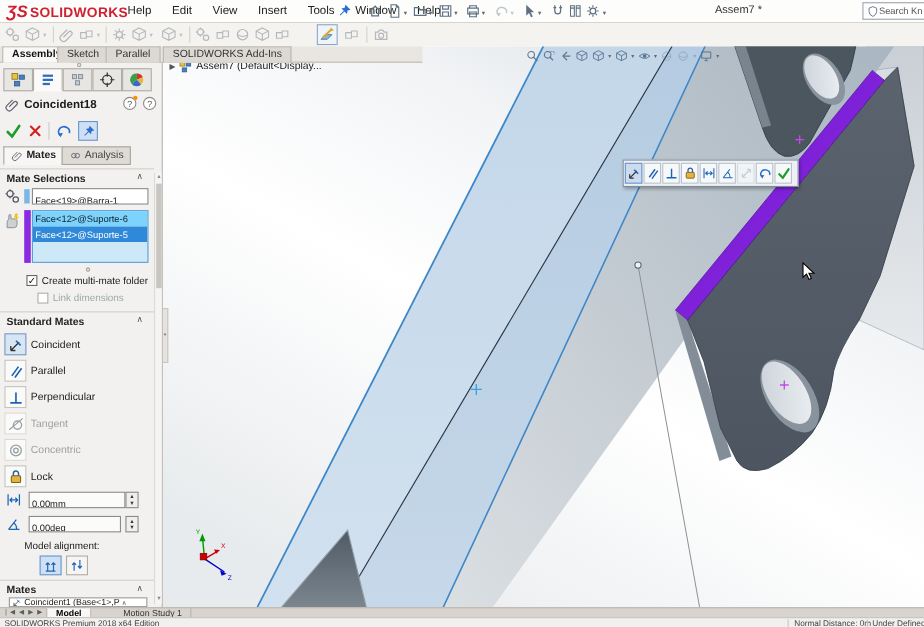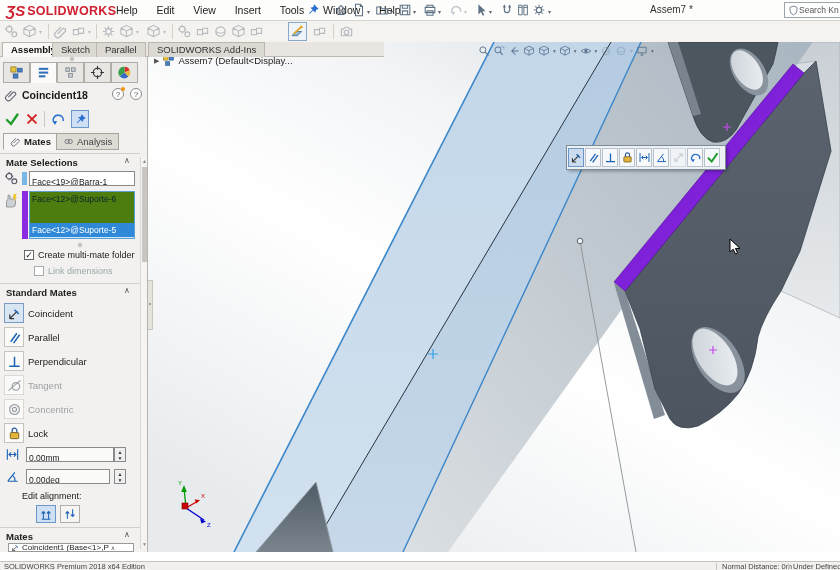--- a/index.html
+++ b/index.html
@@ -669,21 +669,21 @@
         <use href="#s-gears"></use>
       </svg>
   <div class="chip" style="left:22px;top:115px;height:13px;background:#79b7e6"></div>
   <div class="field" style="left:29px;top:114px;width:106px;height:15px">Face&lt;19&gt;@Barra-1</div>
 
   <svg class="ic abs" style="left:3px;top:136px;width:16px;height:16px">
         <use href="#s-hand"></use>
       </svg>
   <div class="chip" style="left:22px;top:134px;height:48px;width:6px;background:#8a2be2"></div>
   <div class="abs" style="left:29px;top:134px;width:106px;height:48px;background:#cde9f8;border:1px solid #5a9fd4;overflow:hidden">
-    <div style="height:31px;line-height:14px;background:#4d7c0f;color:#10222e;font-size:8.5px;padding:0 2px;white-space:nowrap">Face&lt;12&gt;@Suporte-6</div>
+    <div style="height:14px;line-height:14px;background:#7dd3fc;color:#10222e;font-size:8.5px;padding:0 2px;white-space:nowrap">Face&lt;12&gt;@Suporte-6</div>
     <div style="height:14px;line-height:14px;background:#2f88d8;color:#fff;font-size:8.5px;padding:0 2px;white-space:nowrap">Face&lt;12&gt;@Suporte-5</div>
   </div>
   <div class="gripdot" style="left:78px;top:186px"></div>
 
   <div class="cb" style="left:24px;top:193px">✓</div>
   <span class="cblabel" style="left:38px;top:193px">Create multi-mate folder</span>
   <div class="cb" style="left:34px;top:209px;border-color:#aaa"></div>
   <span class="cblabel" style="left:48px;top:209px;color:#9aa">Link dimensions</span>
 
   <div class="psep" style="top:226px"></div>
@@ -737,21 +737,21 @@
       </div>
   <svg class="ic abs" style="left:5px;top:412px;width:15px;height:15px">
         <use href="#s-ang" style="color:#1b63b5"></use>
       </svg>
   <div class="field" style="left:26px;top:412px;width:84px;height:15px;background:#fbfbfa">0.00deg</div>
   <div class="spin" style="left:114px;top:412px">
         <span>▲</span>
         <span>▼</span>
       </div>
 
-  <span class="cblabel" style="left:22px;top:434px">Edit alignment:</span>
+  <span class="cblabel" style="left:22px;top:434px">Model alignment:</span>
   <div class="alignbtn sel" style="left:36px;top:448px">
         <svg class="ic mico" style="width:14px;height:14px">
           <use href="#s-align1"></use>
         </svg>
       </div>
   <div class="alignbtn" style="left:60px;top:448px">
         <svg class="ic mico" style="width:14px;height:14px">
           <use href="#s-align2"></use>
         </svg>
       </div>
@@ -767,20 +767,25 @@
     <span style="font-size:6px;color:#555;margin-left:2px">∧</span>
   </div>
 
   <div id="pscroll" class="abs">
     <span class="ar" style="top:1px">▲</span>
     <div class="thumb"></div>
     <span class="ar" style="top:384px">▼</span>
   </div>
 </div>
 
+<div id="bottomtabs" class="abs">
+  <span id="navarrows" class="abs">❘◀ ◀ ▶ ▶❘</span>
+  <span class="btab active" style="left:42px">Model</span>
+  <span class="btab" style="left:104px">Motion Study 1</span>
+</div>
 
 <div id="statusbar" class="abs">
   <span class="stxt" style="left:4px">SOLIDWORKS Premium 2018 x64 Edition</span>
   <div class="ssep" style="left:716px"></div>
   <span class="stxt" style="left:722px">Normal Distance: 0m</span>
   <div class="ssep" style="left:788px"></div>
   <span class="stxt" style="left:793px">Under Defined</span>
 </div>
 
 </div>

